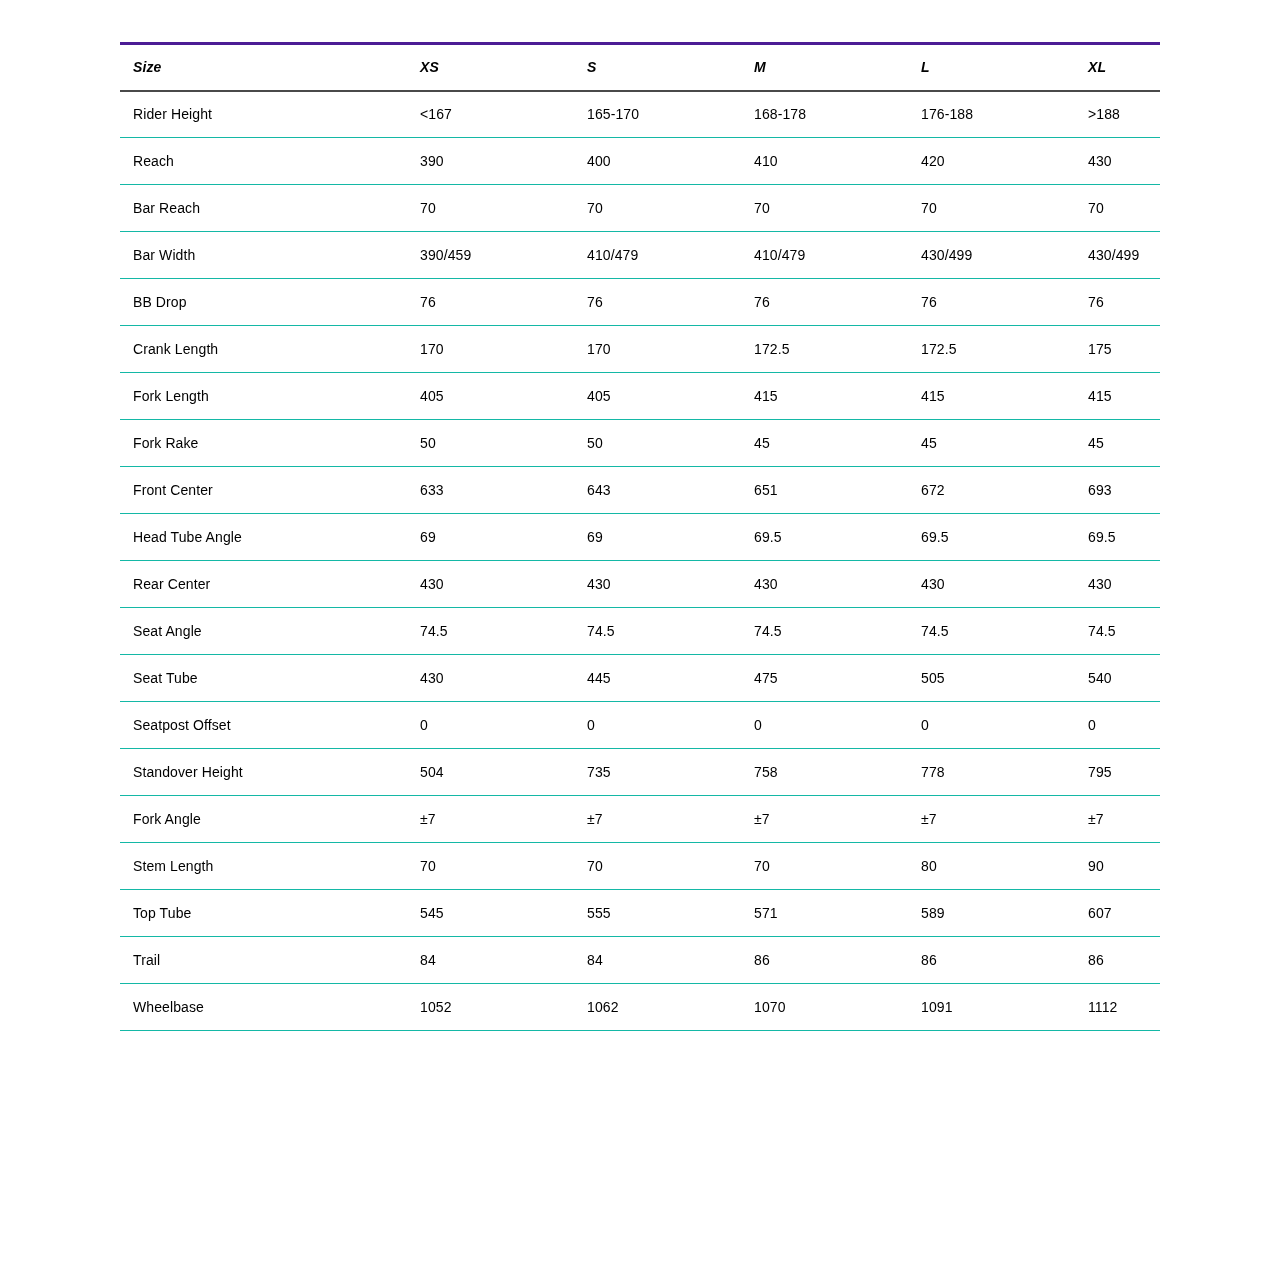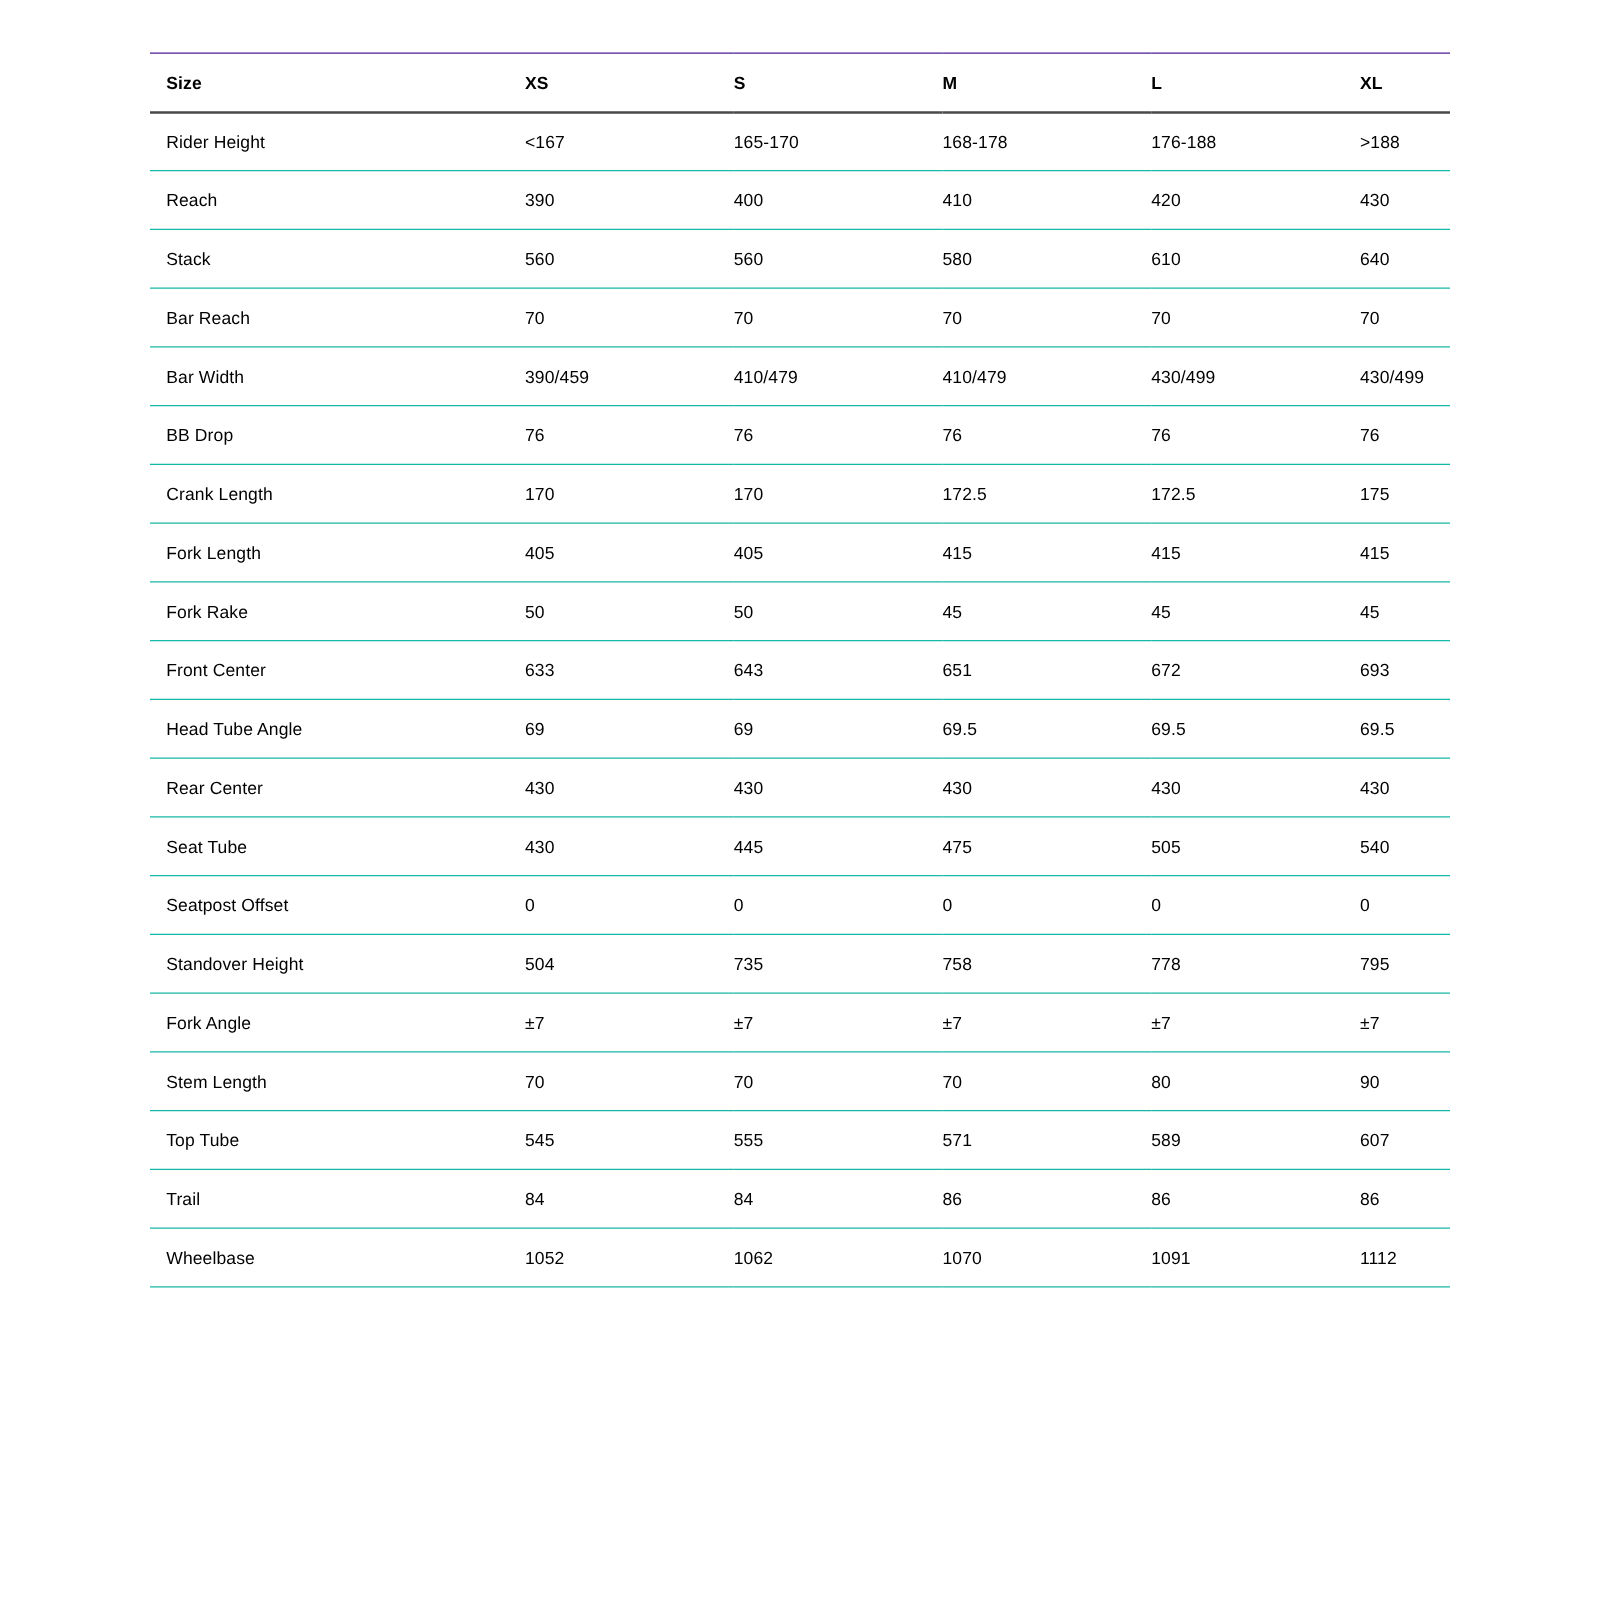--- a/index.html
+++ b/index.html
@@ -24,22 +24,23 @@
   }
   table.geo-table {
     width: 1040px;
     border-collapse: collapse;
     table-layout: fixed;
   }
   col.c-label { width: 300px; }
   col.c-size  { width: 167px; }
   col.c-last  { width: 72px;  }
   thead tr {
-    border-top: 1px solid #4c1d95;
+    border-top: 3px solid #4c1d95;
     border-bottom: 2px solid #4a4a4a;
+    font-style: italic;
   }
   th {
     height: 47px;
     padding: 0;
     text-align: left;
     vertical-align: middle;
     font-size: 14px;
     font-weight: 700;
     letter-spacing: 0.1px;
     white-space: nowrap;
@@ -93,28 +94,20 @@
   </tr>
         <tr>
     <td>Reach</td>
     <td>390</td>
     <td>400</td>
     <td>410</td>
     <td>420</td>
     <td>430</td>
   </tr>
         <tr>
-    <td>Stack</td>
-    <td>560</td>
-    <td>560</td>
-    <td>580</td>
-    <td>610</td>
-    <td>640</td>
-  </tr>
-        <tr>
     <td>Bar Reach</td>
     <td>70</td>
     <td>70</td>
     <td>70</td>
     <td>70</td>
     <td>70</td>
   </tr>
         <tr>
     <td>Bar Width</td>
     <td>390/459</td>
@@ -173,20 +166,28 @@
   </tr>
         <tr>
     <td>Rear Center</td>
     <td>430</td>
     <td>430</td>
     <td>430</td>
     <td>430</td>
     <td>430</td>
   </tr>
         <tr>
+    <td>Seat Angle</td>
+    <td>74.5</td>
+    <td>74.5</td>
+    <td>74.5</td>
+    <td>74.5</td>
+    <td>74.5</td>
+  </tr>
+        <tr>
     <td>Seat Tube</td>
     <td>430</td>
     <td>445</td>
     <td>475</td>
     <td>505</td>
     <td>540</td>
   </tr>
         <tr>
     <td>Seatpost Offset</td>
     <td>0</td>

